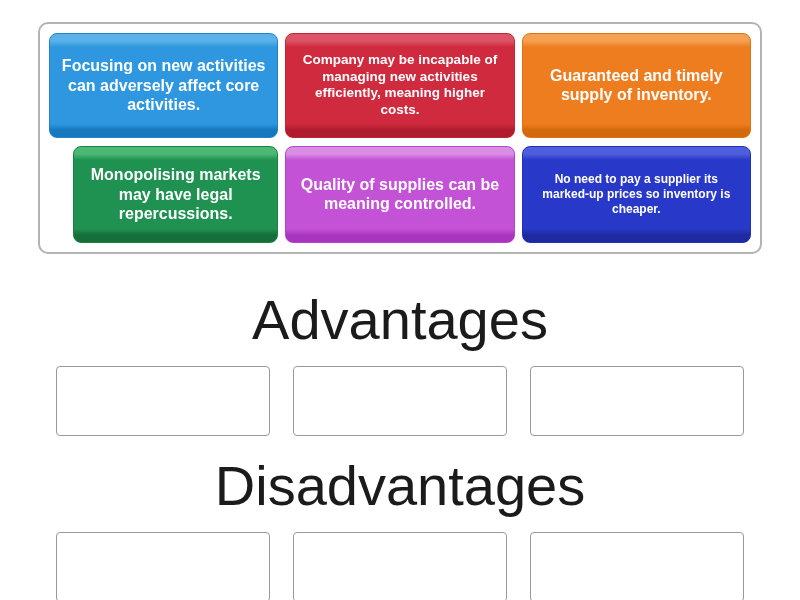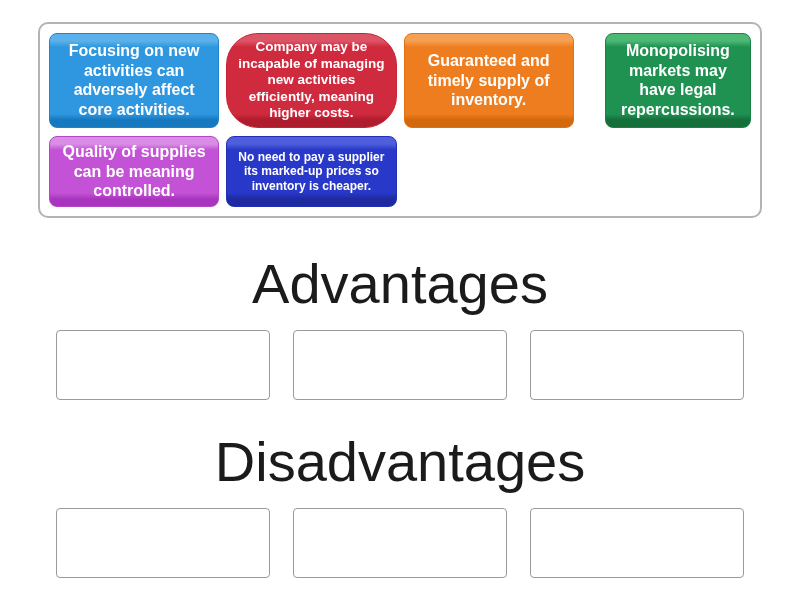--- a/index.html
+++ b/index.html
@@ -9,59 +9,59 @@
     width: 800px;
     height: 600px;
     overflow: hidden;
     font-family: "Liberation Sans", sans-serif;
     background: #ffffff;
   }
 
   
   .tray {
     margin: 22px 38px 0 38px;
-    height: 196px;
+    height: 232px;
     border: 2px solid var(--tray-border, #b3b3b3);
     border-radius: 10px;
     padding: 9px;
     background: #ffffff;
     display: grid;
-    grid-template-columns: repeat(4, 1fr);
+    grid-template-columns: repeat(3, 1fr);
     gap: 8px 7px;
   }
   .card {
     border: 1px solid transparent;
     border-radius: 8px;
     display: flex;
     align-items: center;
     justify-content: center;
     text-align: center;
     padding: 4px 8px;
     color: var(--card-text, #ffffff);
     font-weight: 700;
     font-size: 16px;
     line-height: 1.22;
     cursor: grab;
     user-select: none;
   }
-  .card:nth-child(2) { font-size: 13.5px; border-radius: 32px; }
+  .card:nth-child(2) { font-size: 13.5px; }
   .card:nth-child(6) { font-size: 12px; }
 
   
   .group-title {
     margin: 0;
     text-align: center;
     font-size: 56px;
     line-height: 1.2;
     font-weight: 400;
     letter-spacing: 0;
     color: var(--heading-color, #1b1b1b);
   }
   .group-title.first { margin-top: 32px; }
-  .group-title.second { margin-top: 28px; }
+  .group-title.second { margin-top: 16px; }
 
   .slots {
     margin-top: 13px;
     display: flex;
     justify-content: center;
     gap: 23px;
   }
   .slot {
     width: 214px;
     height: 70px;

